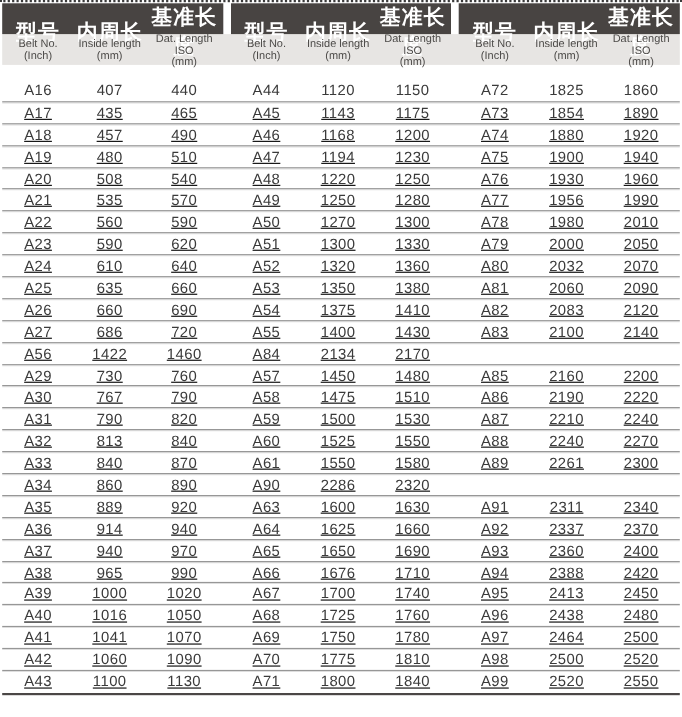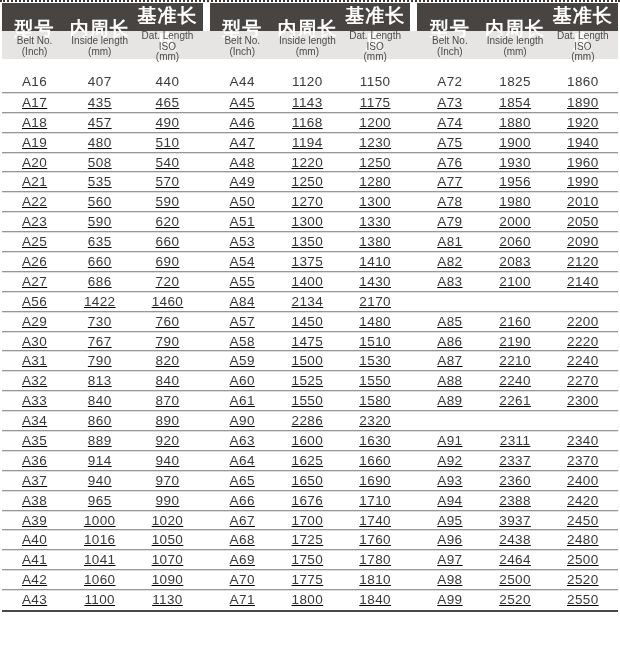--- a/index.html
+++ b/index.html
@@ -281,20 +281,37 @@
           <span class="cell">1330</span>
         </div>
         <div class="g">
           <span class="cell">A79</span>
           <span class="cell">2000</span>
           <span class="cell">2050</span>
         </div>
       </div>
       <div class="row grid3">
         <div class="g">
+          <span class="cell">A24</span>
+          <span class="cell">610</span>
+          <span class="cell">640</span>
+        </div>
+        <div class="g">
+          <span class="cell">A52</span>
+          <span class="cell">1320</span>
+          <span class="cell">1360</span>
+        </div>
+        <div class="g">
+          <span class="cell">A80</span>
+          <span class="cell">2032</span>
+          <span class="cell">2070</span>
+        </div>
+      </div>
+      <div class="row grid3">
+        <div class="g">
           <span class="cell">A25</span>
           <span class="cell">635</span>
           <span class="cell">660</span>
         </div>
         <div class="g">
           <span class="cell">A53</span>
           <span class="cell">1350</span>
           <span class="cell">1380</span>
         </div>
         <div class="g">
@@ -520,21 +537,21 @@
           <span class="cell">1000</span>
           <span class="cell">1020</span>
         </div>
         <div class="g">
           <span class="cell">A67</span>
           <span class="cell">1700</span>
           <span class="cell">1740</span>
         </div>
         <div class="g">
           <span class="cell">A95</span>
-          <span class="cell">3937</span>
+          <span class="cell">2413</span>
           <span class="cell">2450</span>
         </div>
       </div>
       <div class="row grid3">
         <div class="g">
           <span class="cell">A40</span>
           <span class="cell">1016</span>
           <span class="cell">1050</span>
         </div>
         <div class="g">

